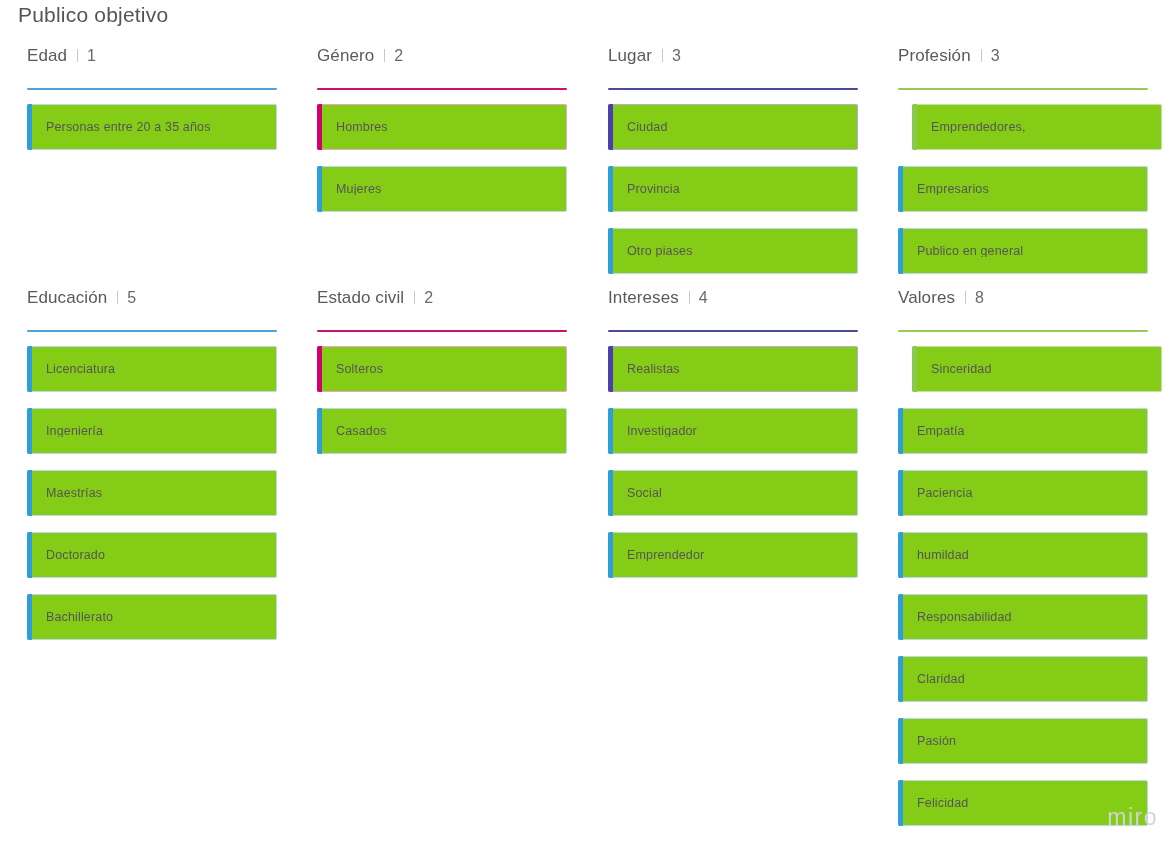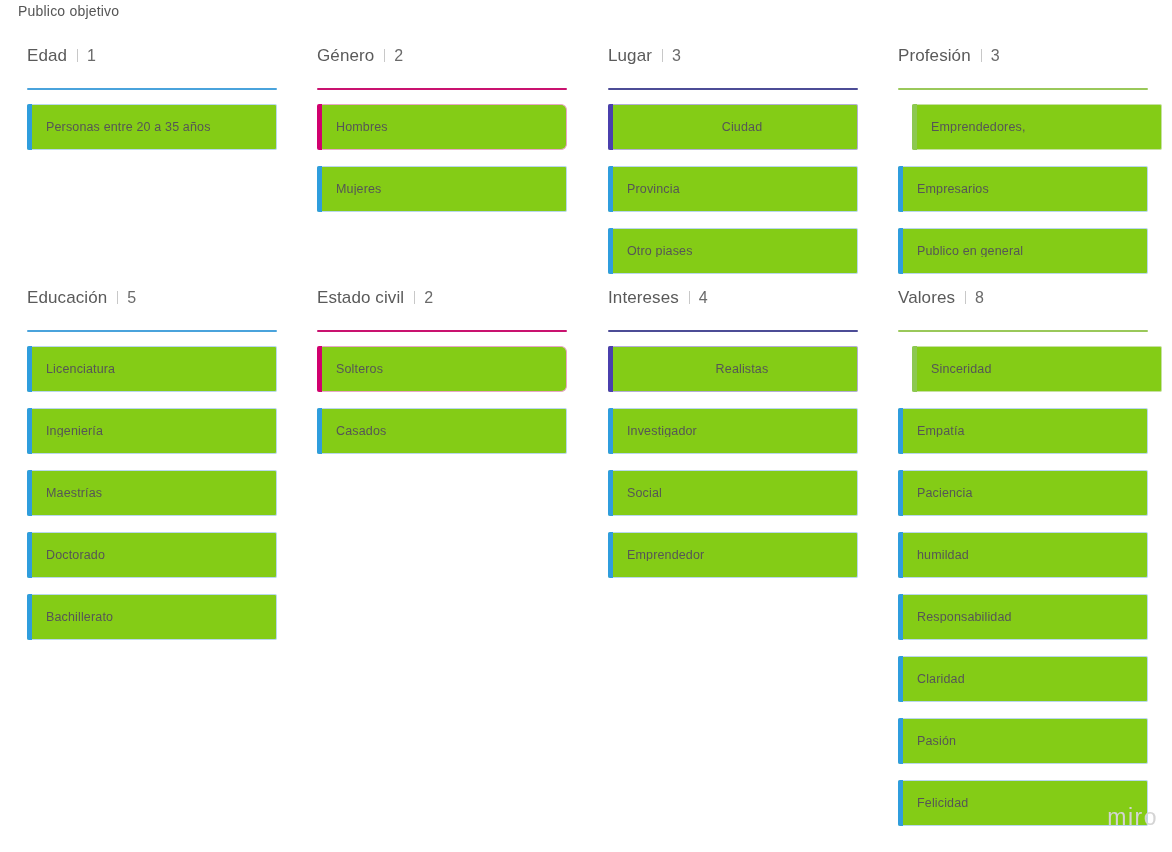--- a/index.html
+++ b/index.html
@@ -16,21 +16,21 @@
     font-family: "Liberation Sans", "DejaVu Sans", sans-serif;
     color: #4a4a4a;
     -webkit-font-smoothing: antialiased;
   }
 
   
   .board-title {
     position: absolute;
     left: 18px;
     top: 3px;
-    font-size: 14px;
+    font-size: 21px;
     font-weight: 400;
     color: #555555;
     letter-spacing: 0.2px;
     white-space: nowrap;
   }
 
   
   .board {
     position: absolute;
     left: 0;
@@ -137,24 +137,24 @@
   .rule-blue    { background: #4aa3dc; }
   .rule-magenta { background: #c9126f; }
   .rule-indigo  { background: #4c4c96; }
   .rule-green   { background: #9ac85a; }
 
   
   .accent-blue::before    { background: #2f9ddd; }
   .accent-blue            { border-color: #b9d8ec; }
 
   .accent-magenta::before { background: #d1006e; }
-  .accent-magenta         { border-color: #e8a7c6; border-radius: 6px; }
+  .accent-magenta         { border-color: #e8a7c6; }
 
   .accent-indigo::before  { background: #4a3fad; }
-  .accent-indigo          { border-color: #b3aed6; justify-content: center; }
+  .accent-indigo          { border-color: #b3aed6; }
 
   .accent-green::before   { background: #8cc850; }
   .accent-green           { border-color: #c6e0a2; margin-left: 14px; }
 
   
   .miro-watermark {
     position: absolute;
     right: 14px;
     bottom: 21px;
     font-size: 23px;

